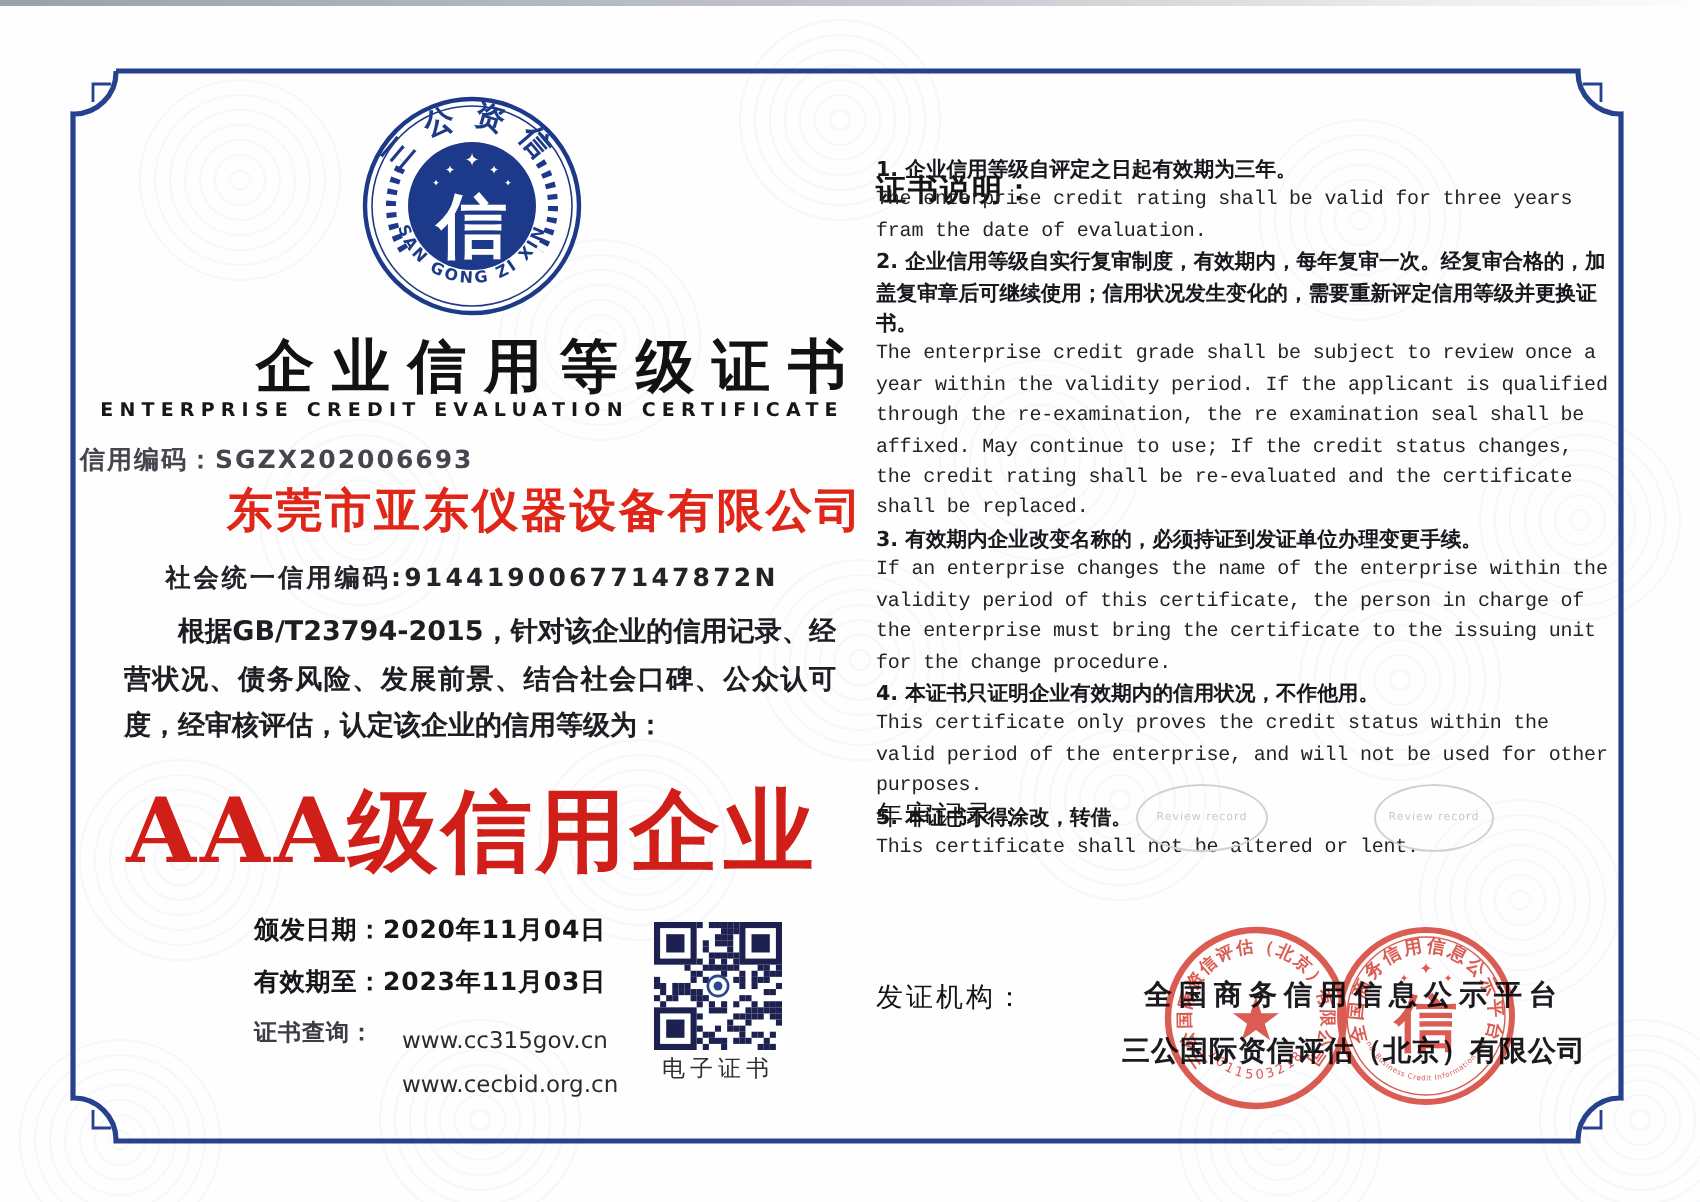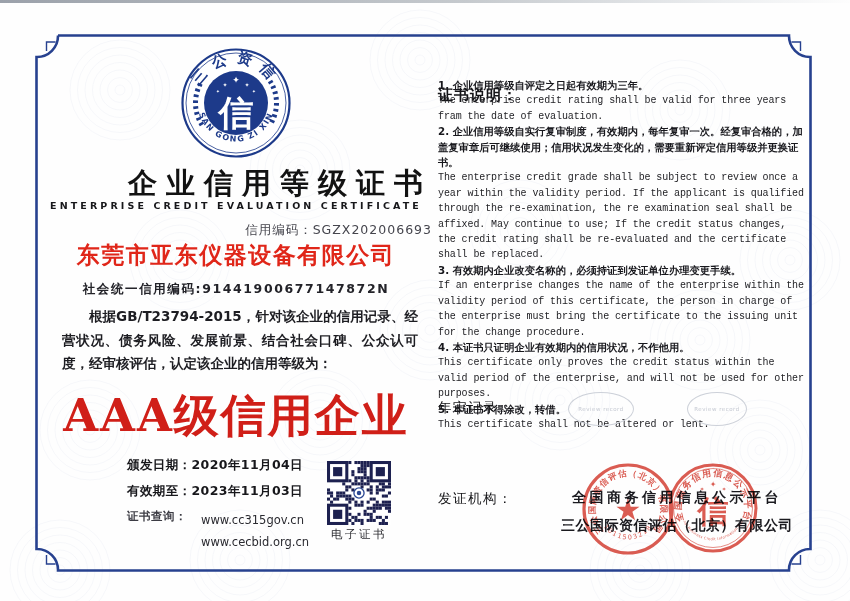--- a/index.html
+++ b/index.html
@@ -9,23 +9,23 @@
              background:linear-gradient(to right,#9ba1aa 0%,#c6cace 55%,#eceef0 85%,#fdfdfd 100%);}
   svg.watermark{position:absolute;left:0;top:0;z-index:0;}
   svg.frame{position:absolute;left:0;top:0;z-index:1;}
   
   .left-col{position:absolute;left:40px;top:0;width:392px;height:601px;z-index:3;}
   .title{position:absolute;left:0;top:164px;width:392px;text-align:right;
          font-family:"DejaVu Serif","Liberation Serif",serif;font-weight:900;
          font-size:29px;color:#121212;letter-spacing:9px;padding-left:9px;box-sizing:border-box;white-space:nowrap;}
   .subtitle{position:absolute;left:0;top:200px;width:392px;text-align:center;
             font-size:9.5px;font-weight:700;color:#17171a;letter-spacing:3.1px;white-space:nowrap;}
-  .credit-line{position:absolute;left:0;top:222px;width:392px;text-align:right;
-               font-size:12.5px;font-weight:400;color:#45454d;letter-spacing:1px;}
-  .company{position:absolute;left:0;top:240px;width:392px;text-align:center;
+  .credit-line{position:absolute;left:0;top:222px;width:392px;text-align:left;
+               font-size:12.5px;font-weight:700;color:#45454d;letter-spacing:1px;}
+  .company{position:absolute;left:0;top:240px;width:392px;text-align:right;
            font-size:23px;font-weight:900;color:#e02619;letter-spacing:1.5px;white-space:nowrap;}
   .uscc{position:absolute;left:0;top:281px;width:392px;text-align:center;
         font-size:12.5px;font-weight:700;color:#232329;letter-spacing:1.6px;white-space:nowrap;}
   .statement{position:absolute;left:22px;top:305px;width:356px;
              font-size:13.5px;font-weight:700;color:#1d1d22;line-height:23.5px;
              text-indent:2em;text-align:justify;}
   .grade{position:absolute;left:0;top:386px;width:392px;text-align:center;
          font-family:"DejaVu Serif","Liberation Serif",serif;font-weight:900;
          font-size:45px;color:#d01f18;letter-spacing:2px;white-space:nowrap;}
   .date-row{position:absolute;left:87px;font-size:12.5px;font-weight:700;color:#17171b;letter-spacing:0.4px;}

